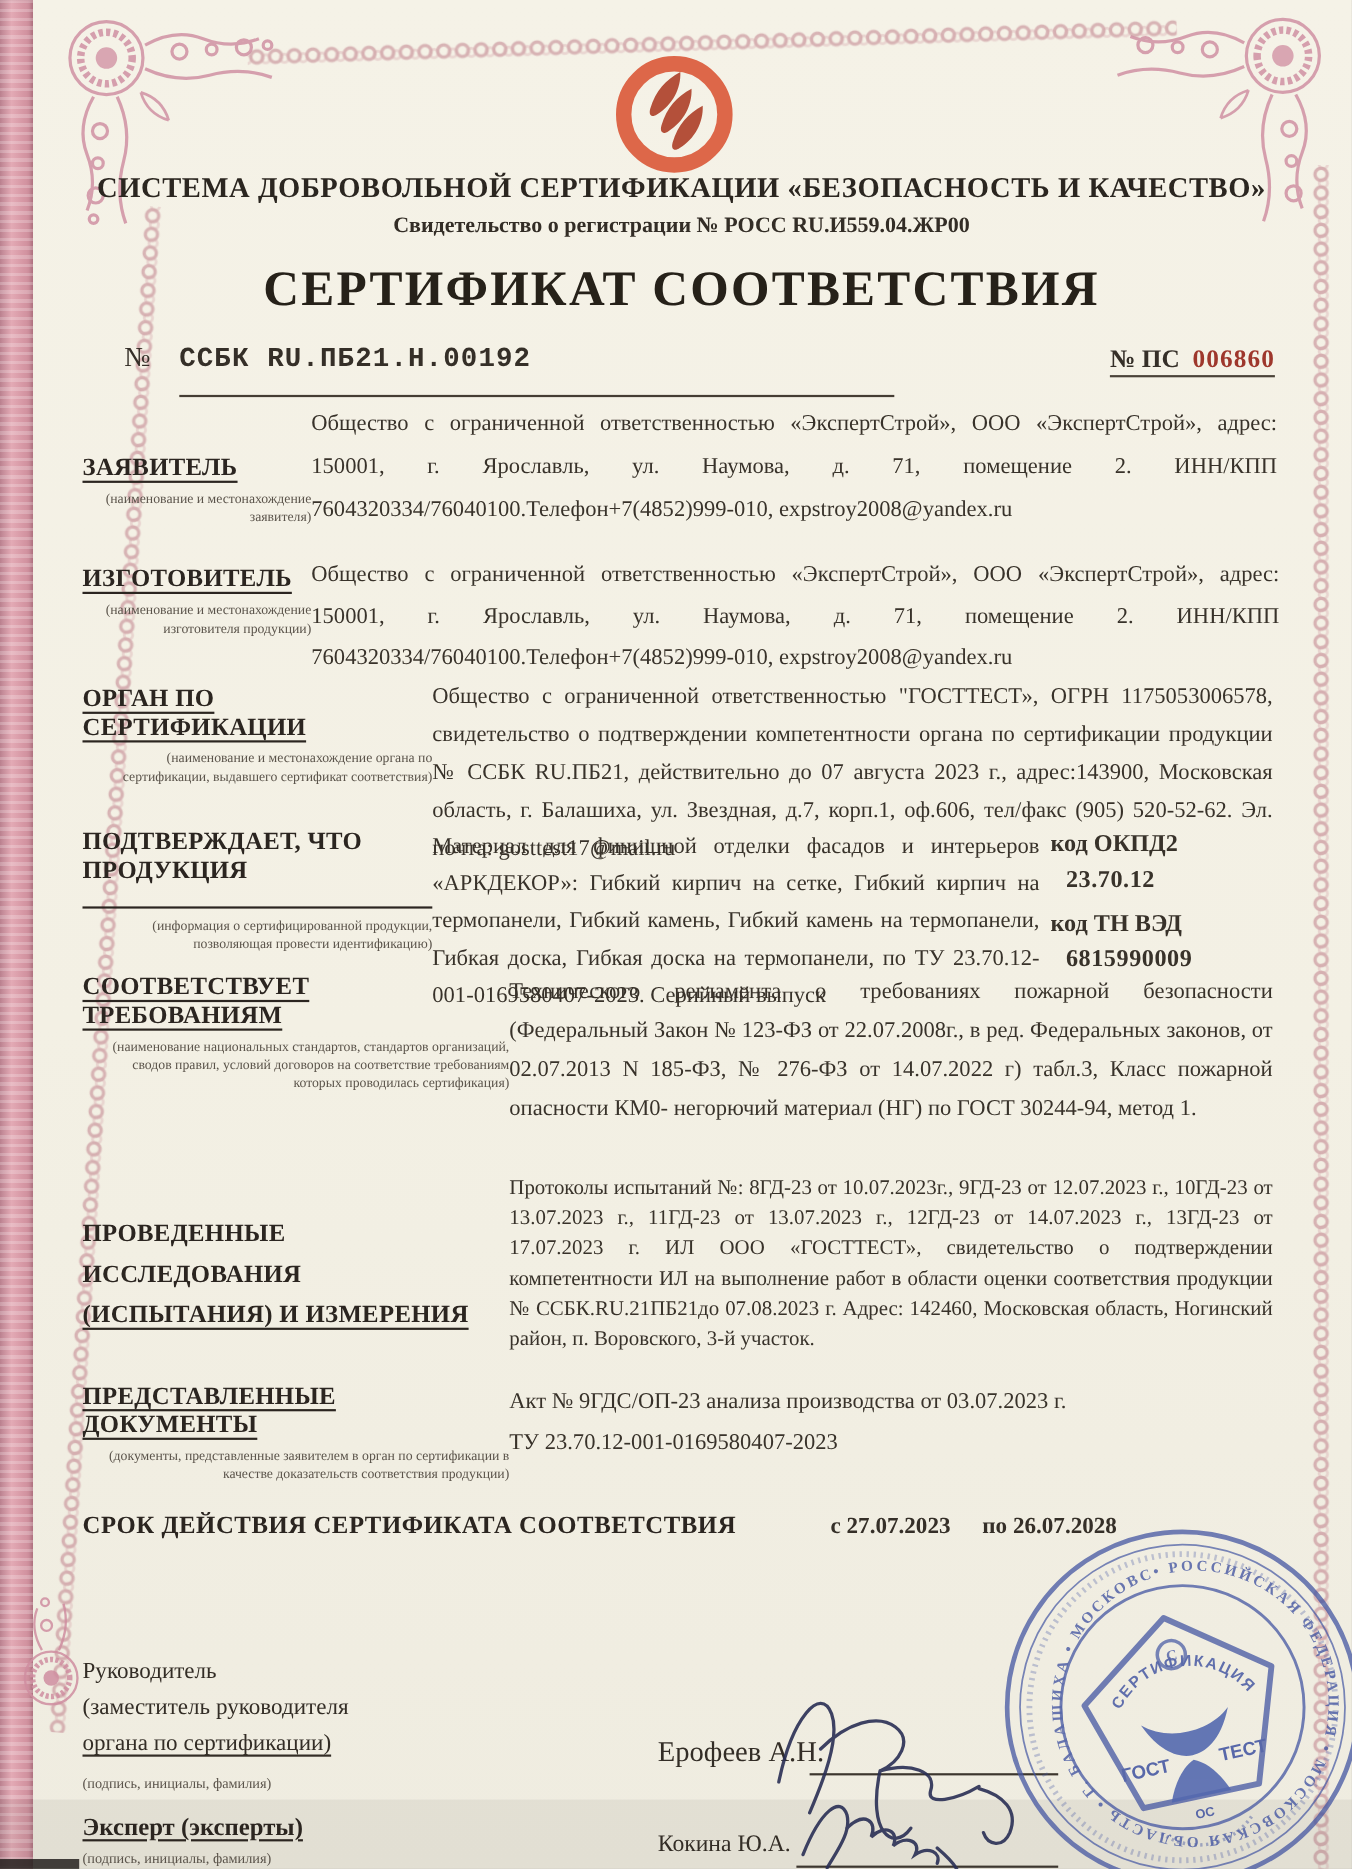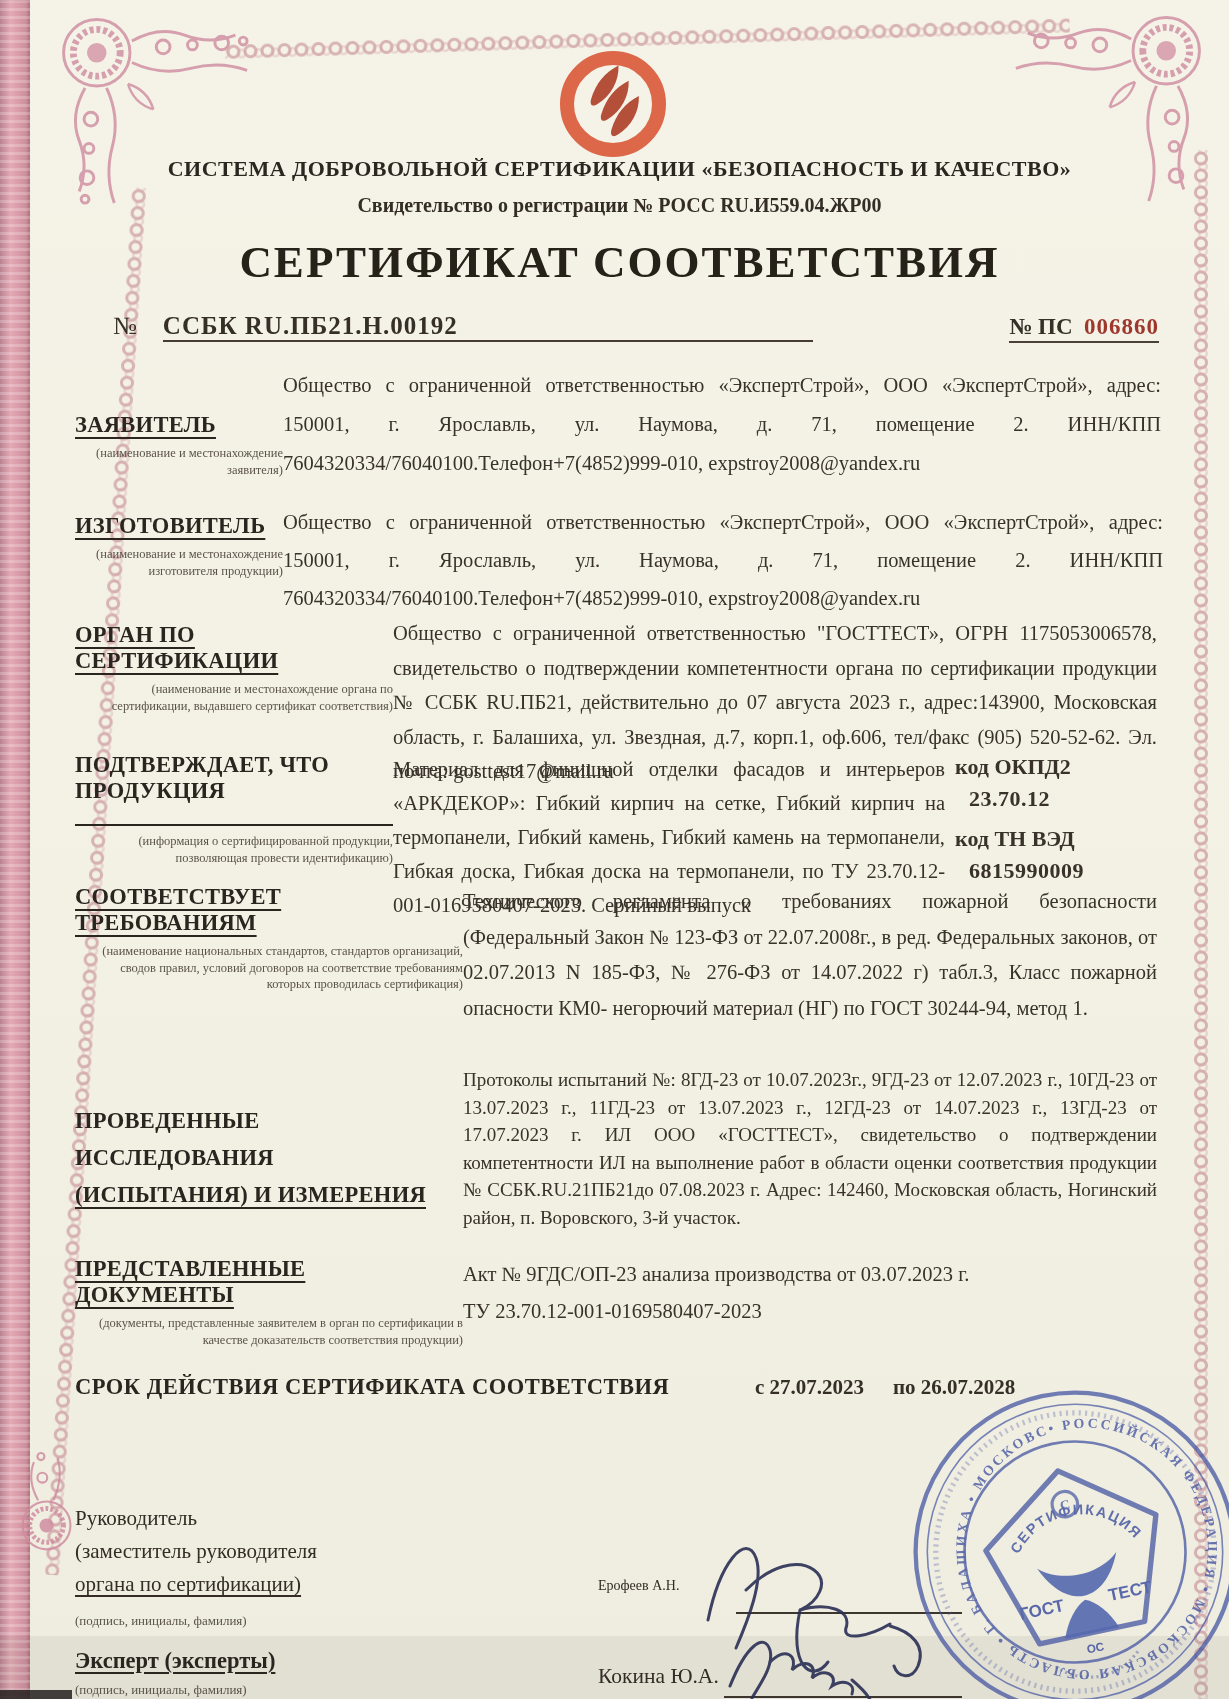--- a/index.html
+++ b/index.html
@@ -26,29 +26,29 @@
   .chain-left{left:40px;top:185px;height:1390px;transform:rotate(3.6deg);transform-origin:13px 1390px;}
   .corner{position:absolute;filter:blur(.5px);}
   .corner-tl{left:46px;top:2px;}
   .corner-tr{right:12px;top:0;transform:scaleX(-1);}
   .corner-bl{left:10px;top:1562px;transform:scale(.72,-.72);transform-origin:top left;}
   .scan-band{position:absolute;left:0;right:0;top:1636px;height:63px;background:rgba(100,95,88,.09);}
   .corner-dark{position:absolute;left:0;top:1690px;width:72px;height:9px;background:#24211e;opacity:.85;}
   
   .logo{position:absolute;left:553px;top:44px;width:120px;height:120px;}
   .sysline{position:absolute;left:70px;right:60px;top:156px;text-align:center;
-      font-weight:bold;font-size:22px;letter-spacing:.5px;color:#2b2620;}
+      font-weight:bold;font-size:26px;letter-spacing:.5px;color:#2b2620;}
   .regline{position:absolute;left:70px;right:60px;top:194px;text-align:center;
       font-weight:bold;font-size:20px;color:#332d26;}
   .doctitle{position:absolute;left:70px;right:60px;top:236px;margin:0;text-align:center;
       font-weight:bold;font-size:45px;letter-spacing:2px;color:#262119;}
   .numrow{position:absolute;left:113px;right:70px;top:312px;font-size:25px;font-weight:bold;}
   .num-left .no{margin-right:26px;font-weight:normal;}
   .num-main{display:inline-block;width:650px;border-bottom:2.5px solid #45три;border-bottom:2.5px solid #453d33;
-      padding-bottom:0;letter-spacing:1px;}
+      padding-bottom:18px;letter-spacing:1px;font-family:Liberation Mono, monospace;}
   .num-right{position:absolute;right:0;top:2px;font-size:23px;}
   .num-right .wrap{border-bottom:2px solid #4a4238;padding-bottom:2px;}
   .num-right .red{color:#9e372c;letter-spacing:1px;}
   
   .sec{position:absolute;left:75px;display:flex;align-items:flex-start;}
   .sec-head{flex:0 0 auto;}
   .sec-label{font-weight:bold;font-size:22.5px;color:#2b2520;letter-spacing:.3px;
       text-decoration:underline;text-underline-offset:5px;text-decoration-thickness:2px;}
   .nl{text-decoration:none;}
   .sec-label .line{display:block;}
@@ -68,21 +68,21 @@
   #s6 .sec-text{width:694px;font-size:19px;line-height:27.5px;}
   #s7{top:1256px;}#s7 .sec-head{width:388px;} #s7 .sec-text{width:640px;line-height:37px;text-align:left;}
   .validity{position:absolute;left:75px;top:1374px;width:1090px;font-weight:bold;}
   .validity .vlabel{font-size:22.5px;letter-spacing:.5px;color:#2b2520;}
   .validity .vfrom{position:absolute;left:680px;top:1px;font-size:21px;}
   .validity .vto{position:absolute;left:818px;top:1px;font-size:21px;}
   
   .sig-head{position:absolute;left:75px;top:1502px;font-size:21px;line-height:33px;color:#332d26;}
   .sig-head .uline{text-decoration:underline;text-underline-offset:4px;text-decoration-thickness:2px;}
   .sig-sub{font-size:13px;color:#5b544b;margin-top:3px;}
-  .sig-name1{position:absolute;left:598px;top:1578px;font-size:14px;color:#332d26;}
+  .sig-name1{position:absolute;left:598px;top:1578px;font-size:26px;color:#332d26;}
   .sig-name2{position:absolute;left:598px;top:1664px;font-size:21.5px;color:#332d26;}
   .sig-line1{position:absolute;left:736px;top:1612px;width:226px;border-bottom:2px solid #3c362e;}
   .sig-line2{position:absolute;left:724px;top:1696px;width:238px;border-bottom:2px solid #3c362e;}
   .sig-exp{position:absolute;left:75px;top:1648px;font-size:22.5px;font-weight:bold;color:#2b2520;
       text-decoration:underline;text-underline-offset:4px;text-decoration-thickness:2px;}
   .sig-exp-sub{position:absolute;left:75px;top:1682px;font-size:13px;color:#5b544b;}
   .sigs{position:absolute;left:560px;top:1470px;width:470px;height:229px;pointer-events:none;}
   .stamp{position:absolute;left:905px;top:1382px;width:340px;height:340px;opacity:.88;filter:blur(.3px);}
 </style>
 </head>

